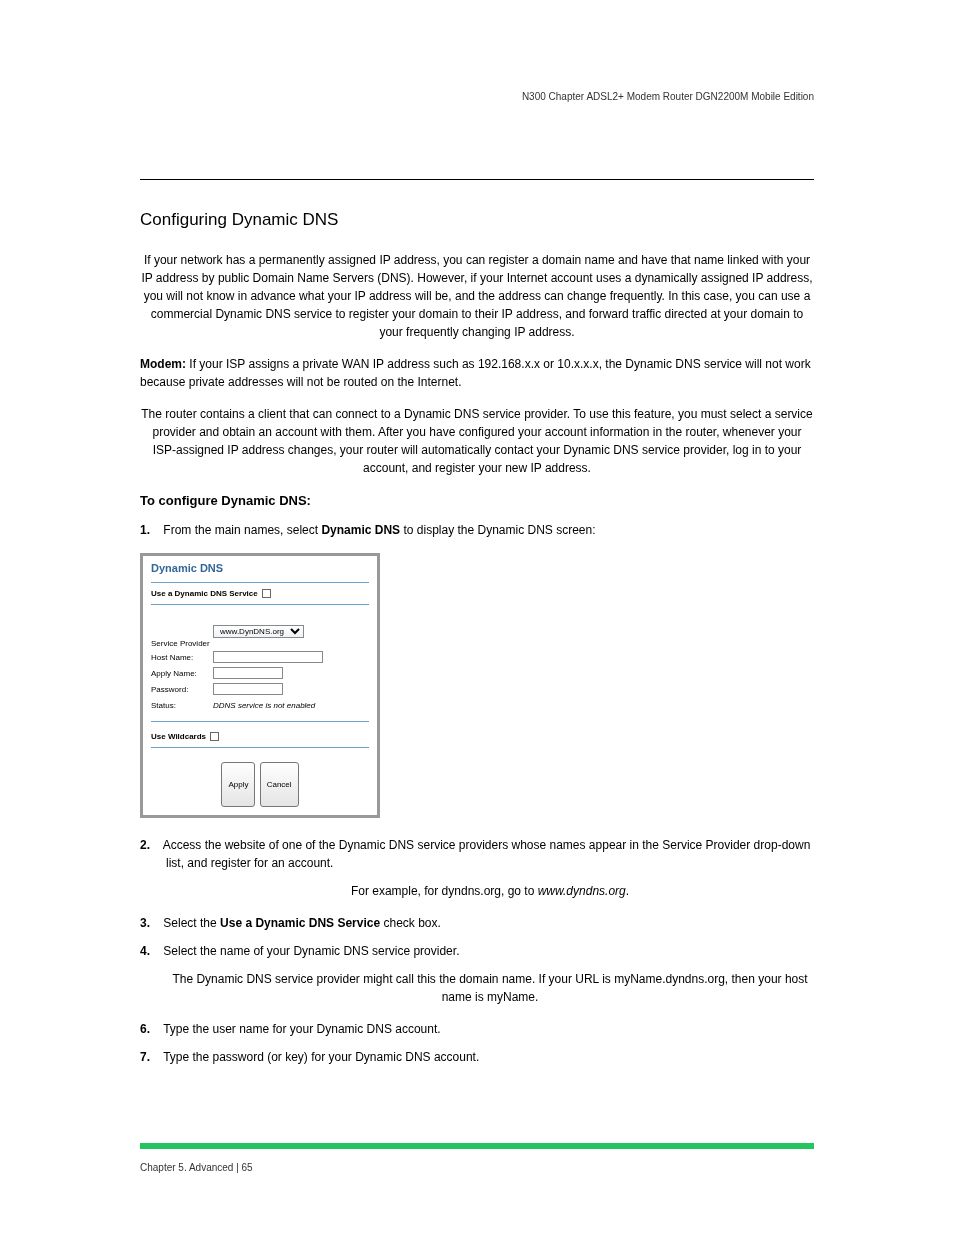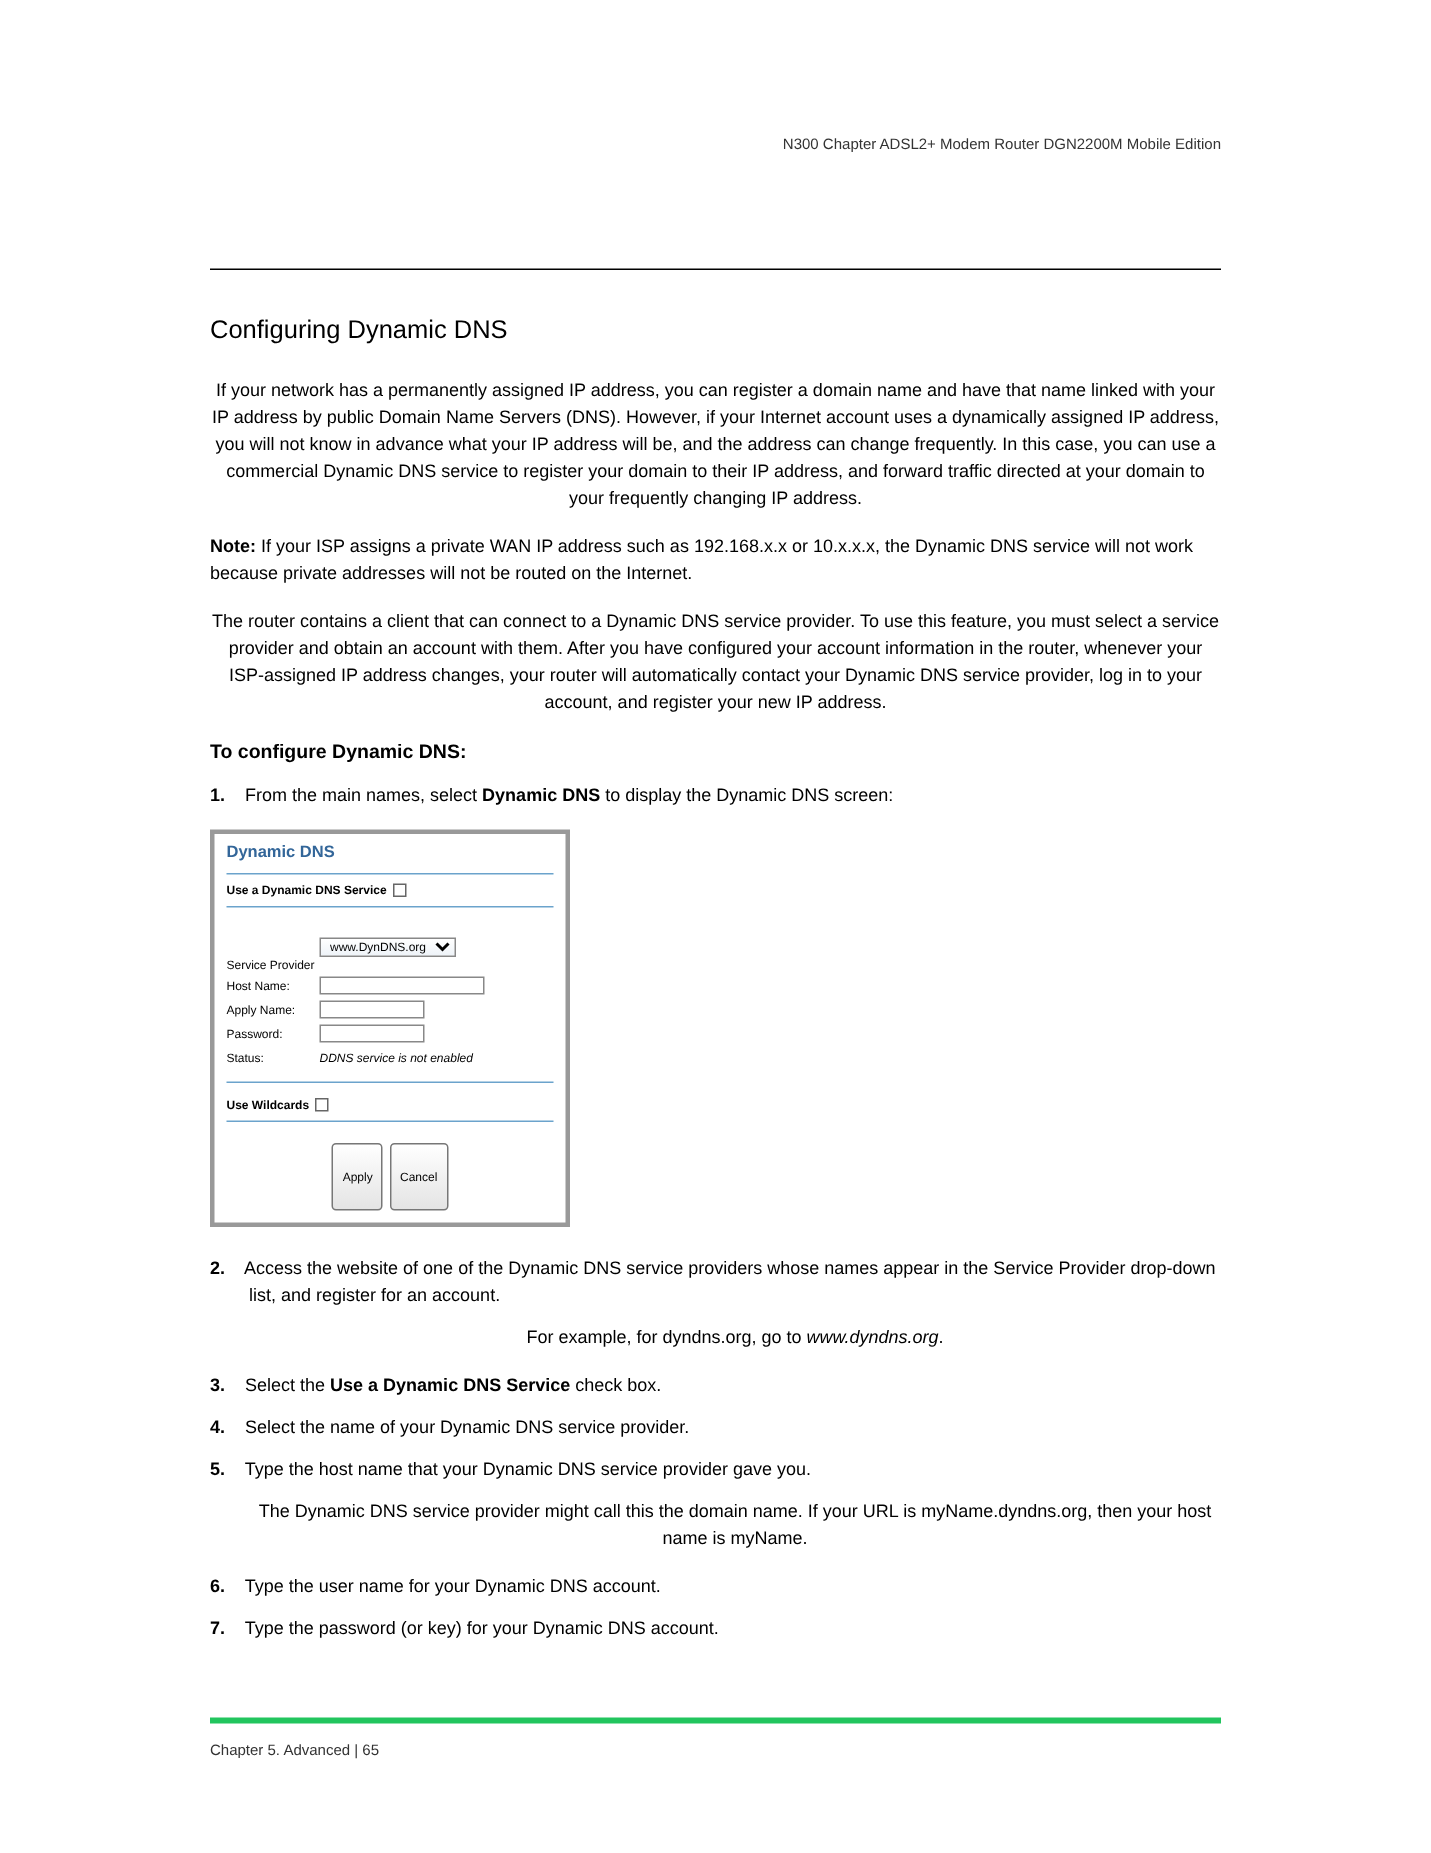--- a/index.html
+++ b/index.html
@@ -153,21 +153,21 @@
     background: linear-gradient(#fff,#e4e4e4);
     padding: 17px 6px;
     margin: 0 1px;
     cursor: pointer;
   }
   .footer-region {
     position: absolute;
     bottom: 60px;
     left: 140px;
     right: 140px;
-    border-top: 4px solid #22c55e;
+    border-top: 6px solid #22c55e;
     padding-top: 8px;
   }
   .footer-left {
     font-size: 10px;
     color: #333;
   }
   .footer-right {
     font-size: 10px;
     color: #333;
     float: right;
@@ -183,21 +183,21 @@
   <div class="header-region">
     <div class="header-text">N300 Chapter ADSL2+ Modem Router DGN2200M Mobile Edition</div>
   </div>
 
   <h2 class="section-title">Configuring Dynamic DNS</h2>
 
   <p class="body-text">If your network has a permanently assigned IP address, you can register a domain name and have that name linked with your IP address by public Domain Name Servers (DNS). However, if your Internet account uses a dynamically assigned IP address, you will not know in advance what your IP address will be, and the address can change frequently. In this case, you can use a commercial Dynamic DNS service to register your domain to their IP address, and forward traffic directed at your domain to your frequently changing IP address.</p>
 
   <div class="note-block">
     <p class="note-text">
-      <span class="note-label">Note:</span>
+      <span class="note-label">Modem:</span>
       <span>If your ISP assigns a private WAN IP address such as 192.168.x.x or 10.x.x.x, the Dynamic DNS service will not work because private addresses will not be routed on the Internet.</span>
     </p>
   </div>
 
   <p class="body-text">The router contains a client that can connect to a Dynamic DNS service provider. To use this feature, you must select a service provider and obtain an account with them. After you have configured your account information in the router, whenever your ISP-assigned IP address changes, your router will automatically contact your Dynamic DNS service provider, log in to your account, and register your new IP address.</p>
 
   <p class="intro-step bold">To configure Dynamic DNS:</p>
 
   <p class="step">
     <span class="step-num">1.</span>
@@ -265,24 +265,20 @@
   <p class="step">
     <span class="step-num">3.</span>
     <span>Select the </span><span class="bold">Use a Dynamic DNS Service</span><span> check box.</span>
   </p>
 
   <p class="step">
     <span class="step-num">4.</span>
     <span>Select the name of your Dynamic DNS service provider.</span>
   </p>
 
-  <p class="step">
-    <span class="step-num">5.</span>
-    <span>Type the host name that your Dynamic DNS service provider gave you.</span>
-  </p>
   <p class="body-text" style="padding-left:26px;">The Dynamic DNS service provider might call this the domain name. If your URL is myName.dyndns.org, then your host name is myName.</p>
 
   <p class="step">
     <span class="step-num">6.</span>
     <span>Type the user name for your Dynamic DNS account.</span>
   </p>
 
   <p class="step">
     <span class="step-num">7.</span>
     <span>Type the password (or key) for your Dynamic DNS account.</span>

